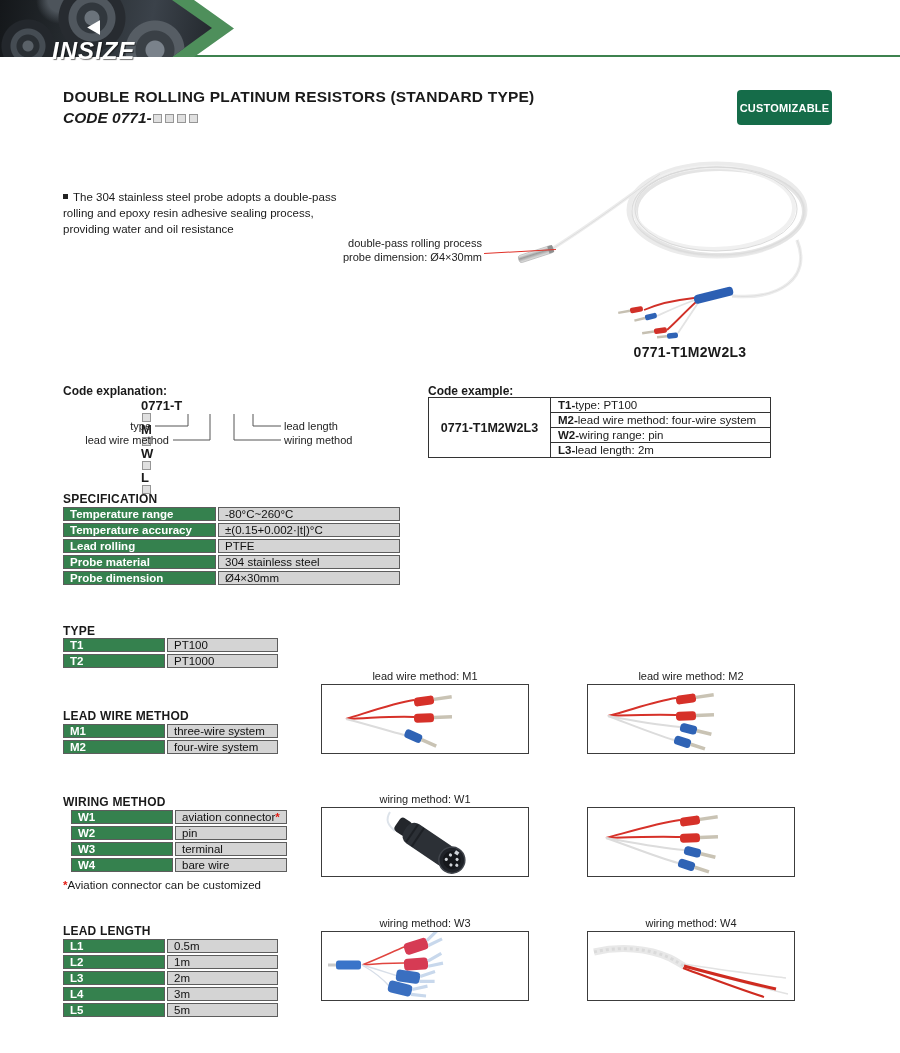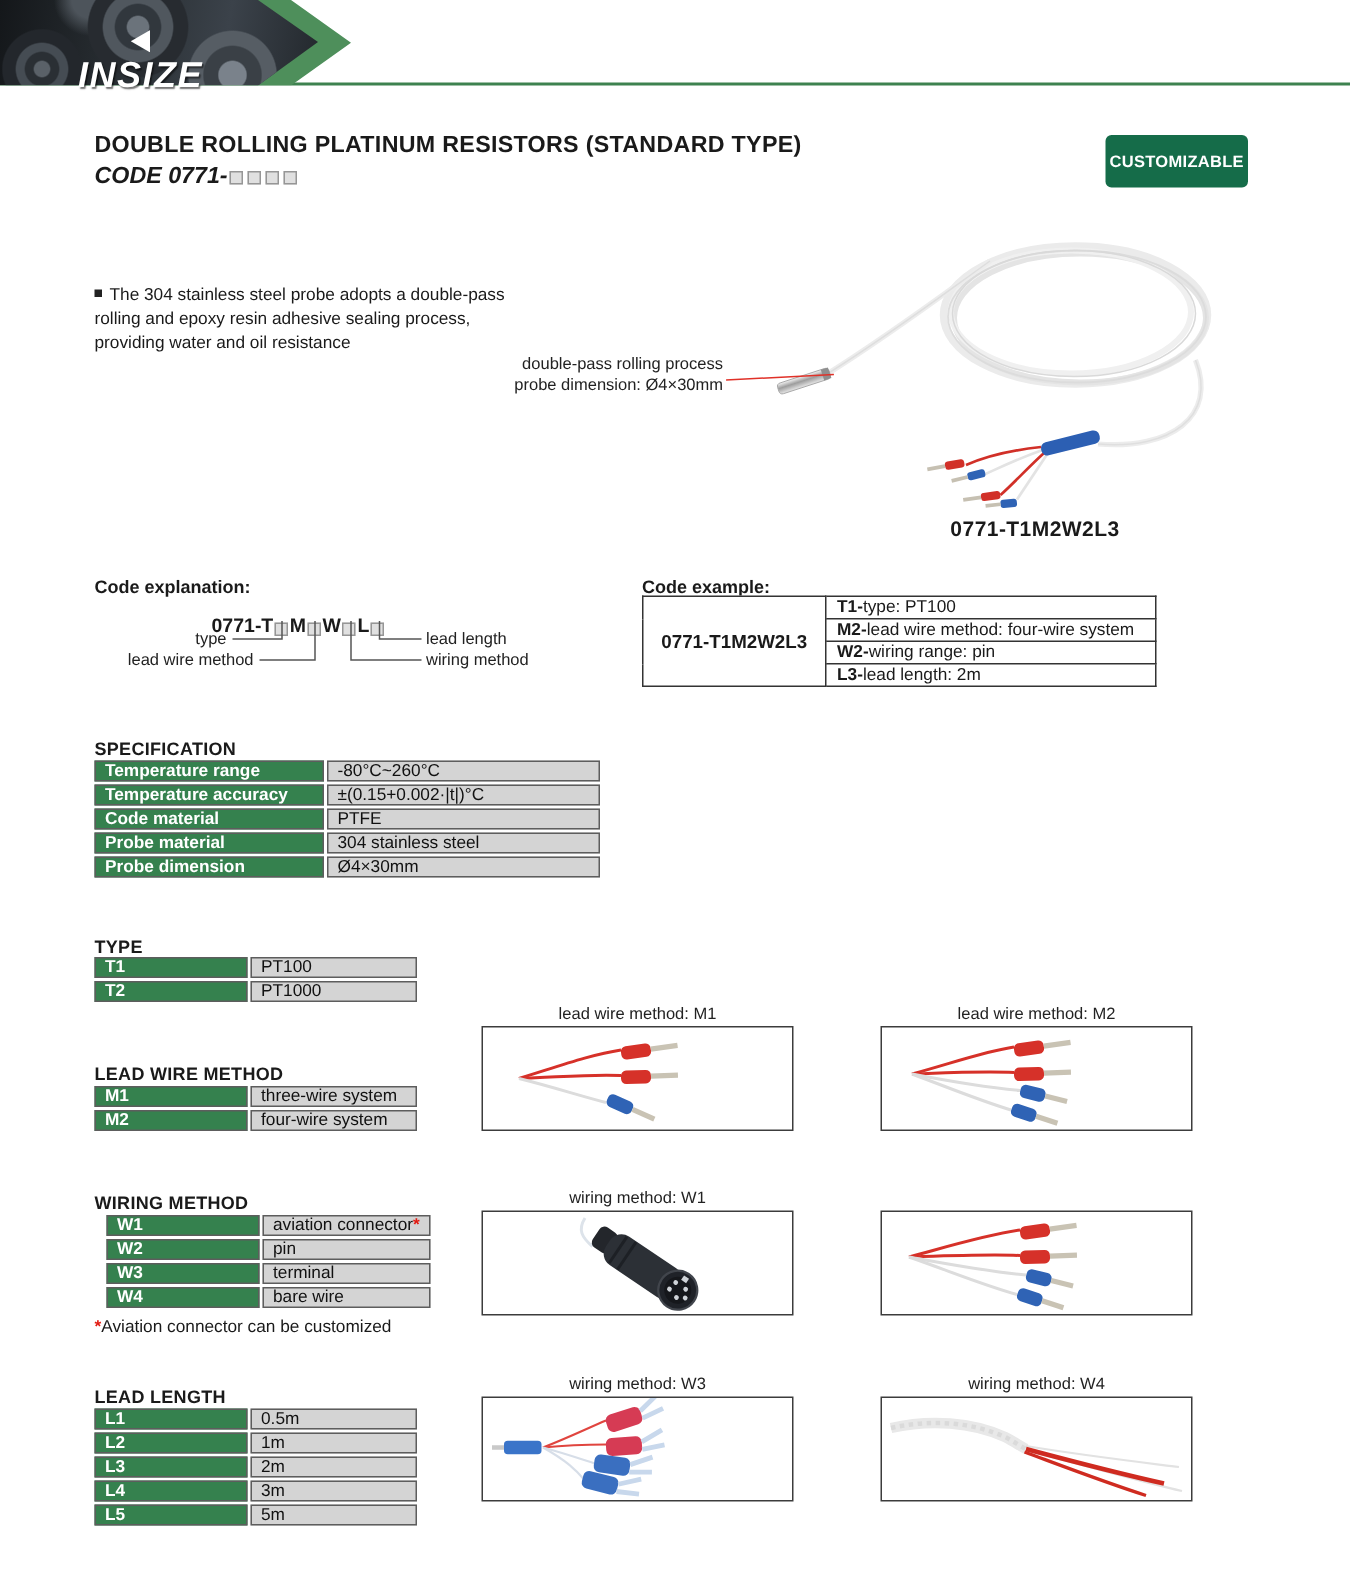--- a/index.html
+++ b/index.html
@@ -42,21 +42,21 @@
   .annot { position:absolute; left:340px; top:237px; width:142px; text-align:right; font-size:11px; line-height:1.25; color:#222; }
   .pointer { position:absolute; left:484px; top:251px; width:72px; height:0; border-top:1.5px solid #e03128; transform:rotate(-3deg); }
   .model-label { position:absolute; left:590px; top:344px; width:200px; text-align:center; font-size:14px; font-weight:bold; letter-spacing:.3px; }
 
   
   .sec-h { position:absolute; font-size:12px; font-weight:bold; letter-spacing:.2px; }
   .sec-h2 { position:absolute; font-size:12px; font-weight:bold; }
 
   
   .diagram { position:absolute; left:63px; top:398px; width:330px; height:62px; }
-  .code-row { position:absolute; left:78px; top:11px; display:flex; align-items:flex-end; font-size:13px; font-weight:bold; }
+  .code-row { position:absolute; left:78px; top:0; display:flex; align-items:flex-start; font-size:13px; font-weight:bold;flex-direction:column; }
   .code-row .ph-box { width:9px; height:9px; margin:0 1px; }
   .dlines { position:absolute; left:0; top:15px; }
   .dlabel { position:absolute; font-size:11px; color:#222; }
 
   
   .example-table { position:absolute; left:428px; top:397px; border-collapse:collapse; background:#fff; }
   .example-table td { border:1px solid #333; font-size:11.5px; padding:1px 7px; height:15px; white-space:nowrap; }
   .example-table .code-cell { font-size:12.5px; font-weight:bold; text-align:center; width:122px; }
   .example-table td.r { width:220px; }
 
@@ -200,21 +200,21 @@
     <tbody>
         <tr>
           <td class="g">Temperature range</td>
           <td class="v">-80°C~260°C</td>
         </tr>
     <tr>
           <td class="g">Temperature accuracy</td>
           <td class="v">±(0.15+0.002·|t|)°C</td>
         </tr>
     <tr>
-          <td class="g">Code material</td>
+          <td class="g">Lead rolling</td>
           <td class="v">PTFE</td>
         </tr>
     <tr>
           <td class="g">Probe material</td>
           <td class="v">304 stainless steel</td>
         </tr>
     <tr>
           <td class="g">Probe dimension</td>
           <td class="v">Ø4×30mm</td>
         </tr>

